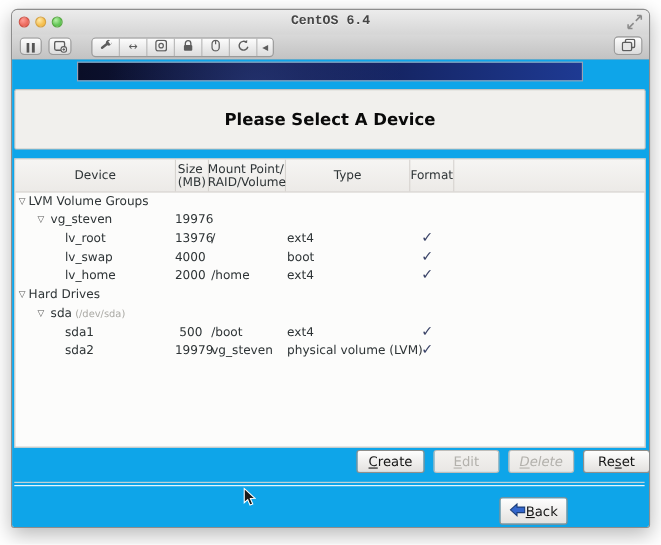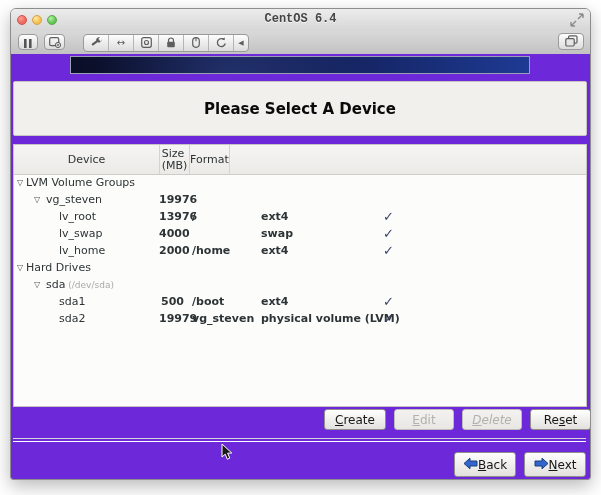--- a/index.html
+++ b/index.html
@@ -53,21 +53,21 @@
   }
   .seg-cell{
     width:24px;display:flex;align-items:center;justify-content:center;
     border-right:1px solid #b5b5b5;color:#666;font-size:10px;
   }
   .seg-cell:last-child{width:14px;border-right:none;font-size:7px;}
   .glyph{color:#5d5d5d;font-size:10px;line-height:1;}
   
   .content{
     position:absolute;left:0;top:45px;right:0;bottom:0;
-    background:#6d28d9;border-radius:0 0 2px 2px;overflow:hidden;
+    background:#0ea5e9;border-radius:0 0 2px 2px;overflow:hidden;
   }
   .banner{
     position:absolute;left:59px;top:2px;width:460px;height:18px;
     border:1px solid #9aa0b5;box-sizing:border-box;
   }
   .hpanel{
     position:absolute;left:2px;top:27px;width:574px;height:55px;
     background:#f1f0ed;border:1px solid #c7c5c1;border-radius:2px;box-sizing:border-box;
     display:flex;align-items:center;justify-content:center;
   }
@@ -89,21 +89,21 @@
   }
   .hcell.fill{flex:1;border-right:none;}
   .w-device{width:145px}.w-size{width:29px}.w-mount{width:69px}.w-type{width:112px}.w-format{width:39px}
   .rows{position:absolute;left:0;top:29px;right:0;bottom:0;}
   .trow{position:relative;height:17px;line-height:17px;font-size:11px;color:#2e3436;}
   .exp{position:absolute;top:0;font-size:8px;color:#555;line-height:17px;}
   .exp.L0{left:3px}.exp.L1{left:20px}
   .dev{position:absolute;left:0;top:0;white-space:nowrap;}
   .dev.L0{padding-left:12px}.dev.L1{padding-left:32px}.dev.L2{padding-left:45px}
   .note{font-style:normal;font-size:9px;color:#aaa9a4;}
-  .c{position:absolute;top:0;white-space:nowrap;font-weight:bold;}
+  .c{position:absolute;top:0;white-space:nowrap;}
   .c.size{left:145px;width:29px;text-align:right;padding-right:4px;box-sizing:border-box;}
   .c.mount{left:174px;width:69px;padding-left:4px;box-sizing:border-box;}
   .c.type{left:243px;width:112px;padding-left:4px;box-sizing:border-box;}
   .c.fmt{left:355px;width:39px;text-align:center;font-size:13px;font-weight:bold;}
   
   .gtk-btn{
     position:absolute;height:21px;box-sizing:border-box;
     background:linear-gradient(#fefefe,#e3e1de);
     border:1px solid #918f8b;border-radius:3px;
     font-size:12px;color:#161616;font-family:"DejaVu Sans",sans-serif;
@@ -230,20 +230,23 @@
 
     <div class="hpanel">
       <div class="screen-title">Please Select A Device</div>
     </div>
 
     <div class="tpanel">
       <div class="thead">
         <div class="hcell w-device">Device</div>
         <div class="hcell w-size">Size
 (MB)</div>
+        <div class="hcell w-mount">Mount Point/
+RAID/Volume</div>
+        <div class="hcell w-type">Type</div>
         <div class="hcell w-format">Format</div>
         <div class="hcell fill"></div>
       </div>
       <div class="rows" id="rows">
           <div class="trow">
             <span class="exp L0">▽</span>
             <span class="dev L0">LVM Volume Groups</span>
             <span class="c size"></span>
             <span class="c mount"></span>
             <span class="c type"></span>
@@ -259,21 +262,21 @@
             <span class="dev L2">lv_root</span>
             <span class="c size">13976</span>
             <span class="c mount">/</span>
             <span class="c type">ext4</span>
             <span class="c fmt" style="color: rgb(59, 68, 104);">✓</span>
           </div>
           <div class="trow">
             <span class="dev L2">lv_swap</span>
             <span class="c size">4000</span>
             <span class="c mount"></span>
-            <span class="c type">swap</span>
+            <span class="c type">boot</span>
             <span class="c fmt" style="color: rgb(59, 68, 104);">✓</span>
           </div>
           <div class="trow">
             <span class="dev L2">lv_home</span>
             <span class="c size">2000</span>
             <span class="c mount">/home</span>
             <span class="c type">ext4</span>
             <span class="c fmt" style="color: rgb(59, 68, 104);">✓</span>
           </div>
           <div class="trow">
@@ -323,28 +326,20 @@
     <div class="hsep"></div>
 
     <div class="gtk-btn nav-btn btn-back">
       <span>
         <svg width="15" height="13" viewBox="0 0 15 13">
             <path d="M1 6.5 L7 1.2 L7 4 L14 4 L14 9 L7 9 L7 11.8 Z" fill="#3366cc" stroke="#1c3f7a" stroke-width="1"></path>
           </svg>
       </span>
       <span><span><u>B</u><span>a</span><span>c</span><span>k</span></span></span>
     </div>
-    <div class="gtk-btn nav-btn btn-next">
-      <span>
-        <svg width="15" height="13" viewBox="0 0 15 13">
-            <path d="M14 6.5 L8 1.2 L8 4 L1 4 L1 9 L8 9 L8 11.8 Z" fill="#3366cc" stroke="#1c3f7a" stroke-width="1"></path>
-          </svg>
-      </span>
-      <span><span><u>N</u><span>e</span><span>x</span><span>t</span></span></span>
-    </div>
 
   </div>
 </div>
 
 <span class="cursor">
   <svg width="12" height="18" viewBox="0 0 12 18">
     <path d="M1 1 L1 14 L4.2 11.2 L6.3 16.2 L8.8 15.1 L6.6 10.2 L10.8 10 Z" fill="#1a1a1a" stroke="#ffffff" stroke-width="1"></path>
   </svg>
 </span>
 

